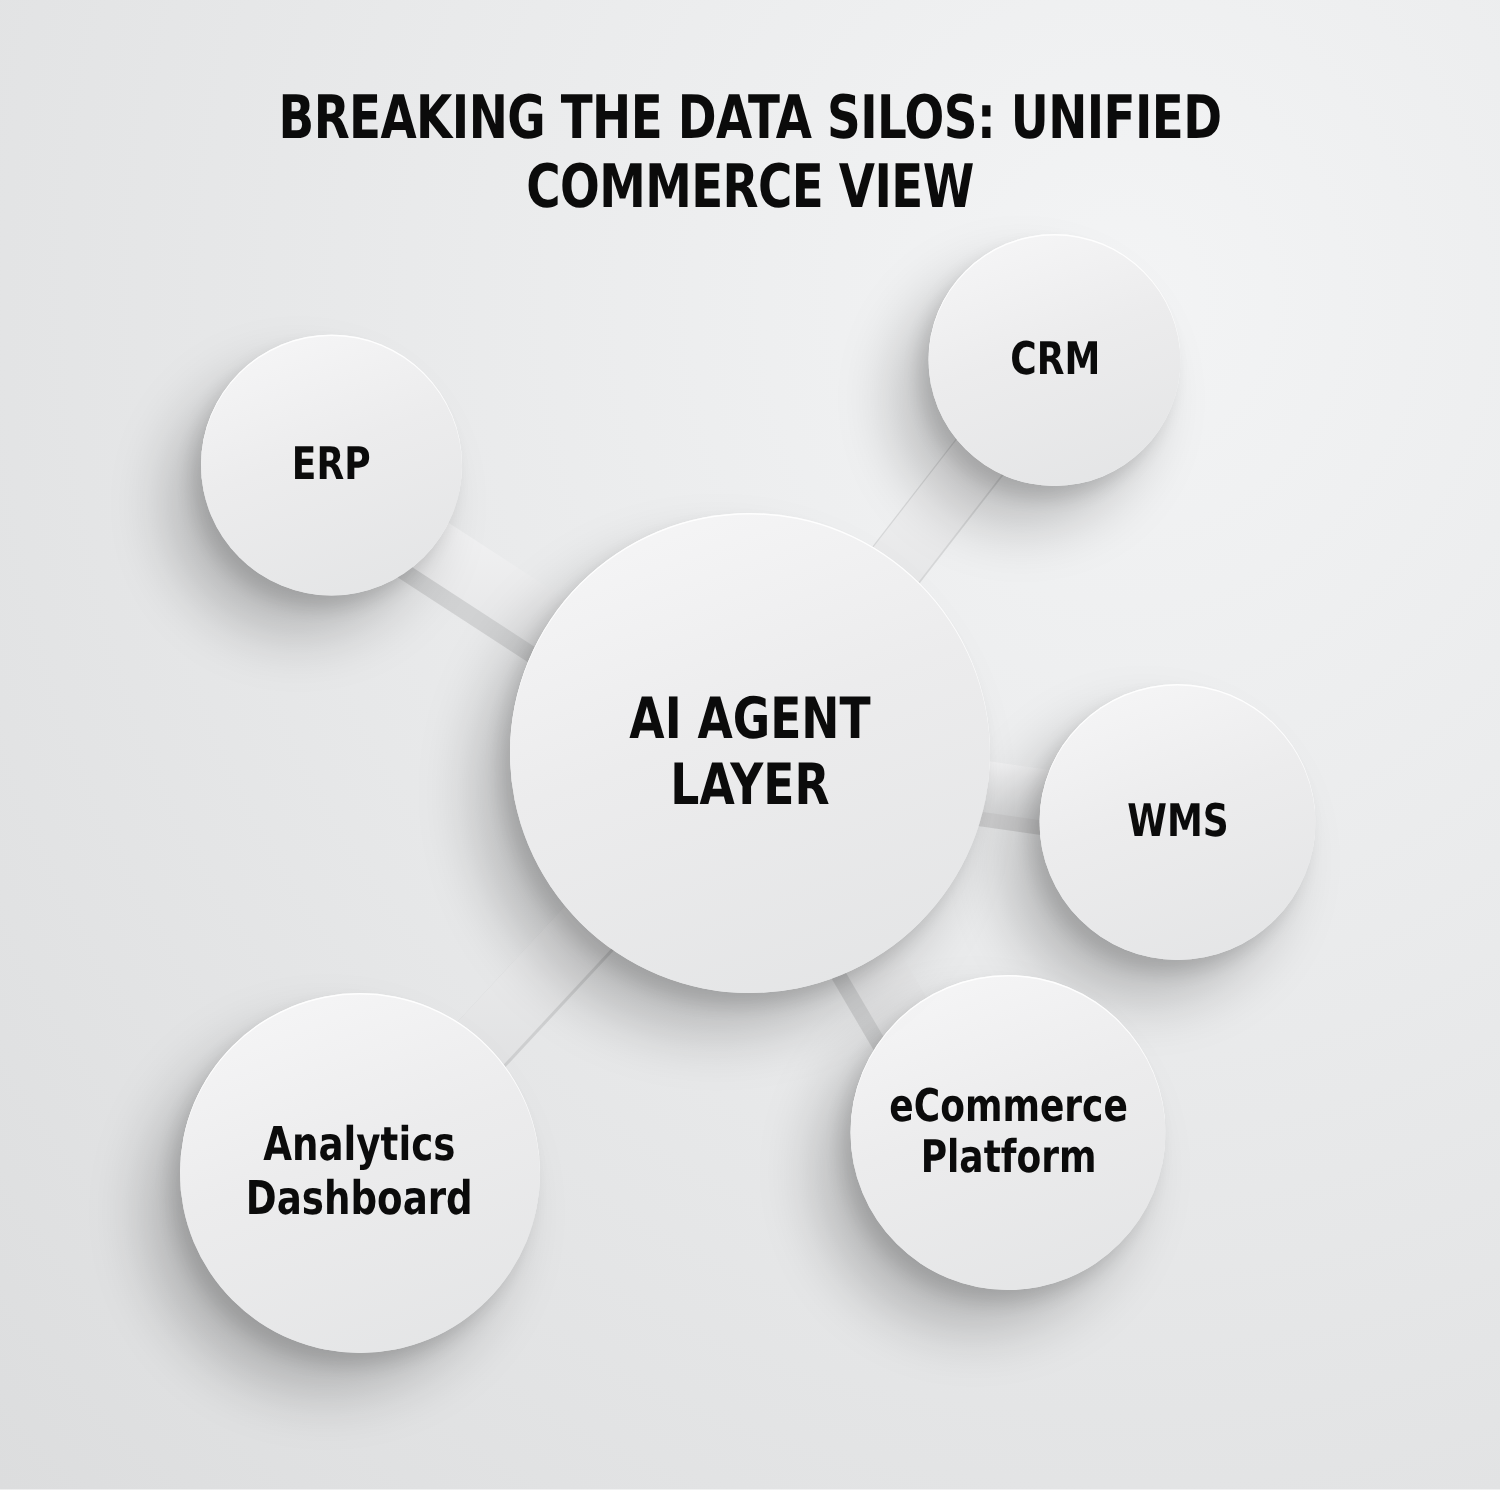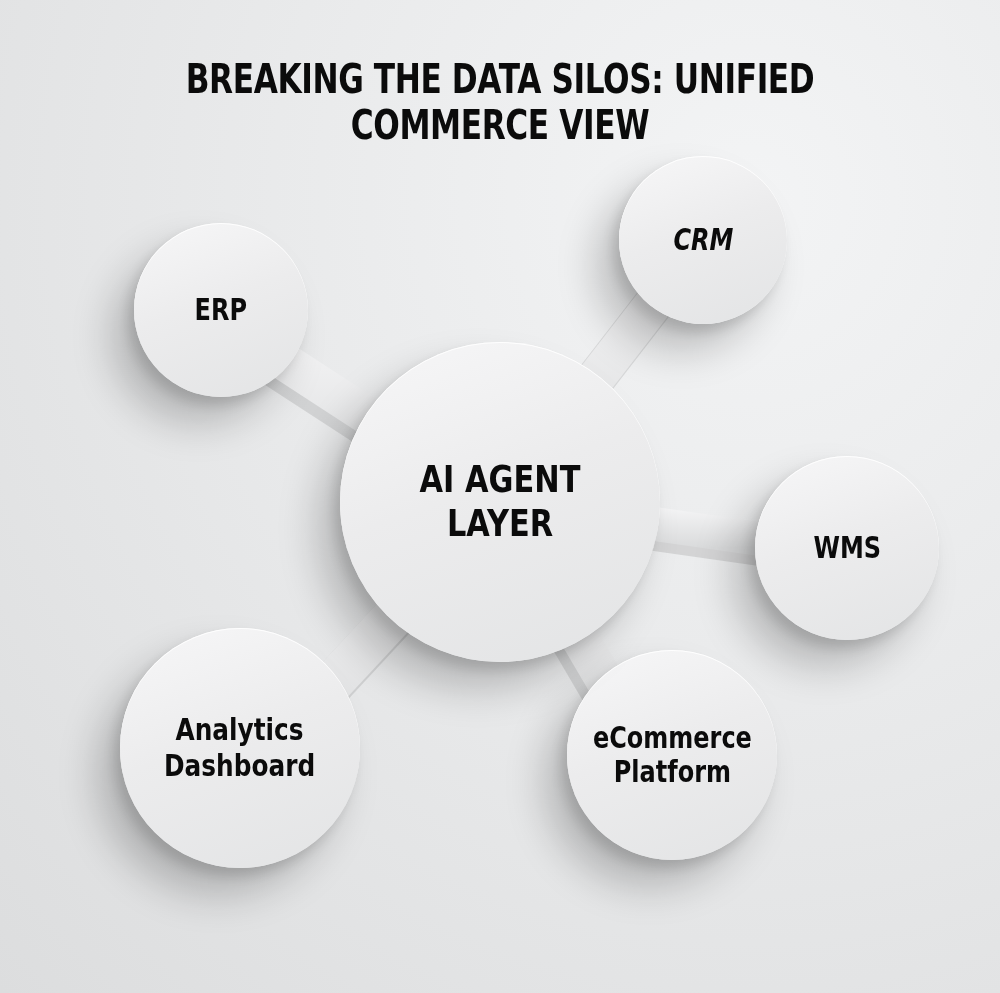--- a/index.html
+++ b/index.html
@@ -51,29 +51,29 @@
     <line x1="500" y1="502" x2="823" y2="548" stroke="url(#lg)" stroke-width="34"></line>
     <line x1="500" y1="502" x2="240" y2="782" stroke="url(#lg)" stroke-width="42"></line>
     <line x1="500" y1="502" x2="672" y2="795" stroke="url(#lg)" stroke-width="38"></line>
   </g>
 </svg>
 
 <div class="node" style="left:134px; top:223px; width:174px; height:174px;">
   <span class="label" style="font-size:30px;">ERP</span>
 </div>
 
-<div class="node" style="left:619px; top:156px; width:168px; height:168px;font-style:italic;">
+<div class="node" style="left:619px; top:156px; width:168px; height:168px;">
   <span class="label" style="font-size:30px;">CRM</span>
 </div>
 
-<div class="node" style="left:755px; top:456px; width:184px; height:184px;">
+<div class="node" style="left:693px; top:456px; width:184px; height:184px;">
   <span class="label" style="font-size:30px;">WMS</span>
 </div>
 
-<div class="node" style="left:120px; top:628px; width:240px; height:240px;">
+<div class="node" style="left:120px; top:662px; width:240px; height:240px;">
   <span class="label" style="font-size:31px;">
     <span>Analytics</span><br>
     <span>Dashboard</span>
   </span>
 </div>
 
 <div class="node" style="left:567px; top:650px; width:210px; height:210px;">
   <span class="label" style="font-size:30px;">
     <span>eCommerce</span><br>
     <span>Platform</span>

